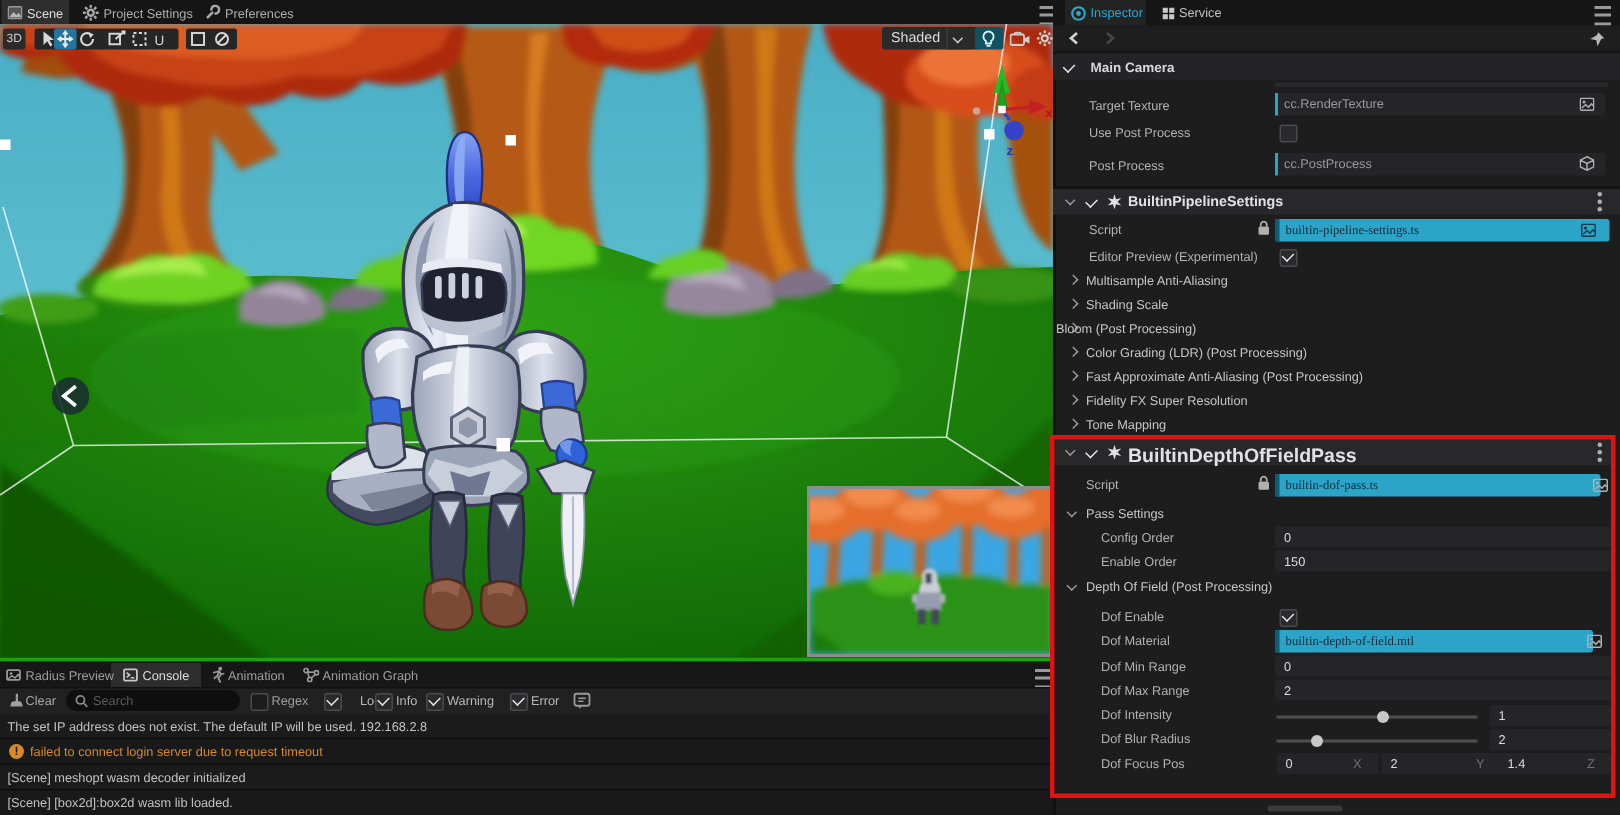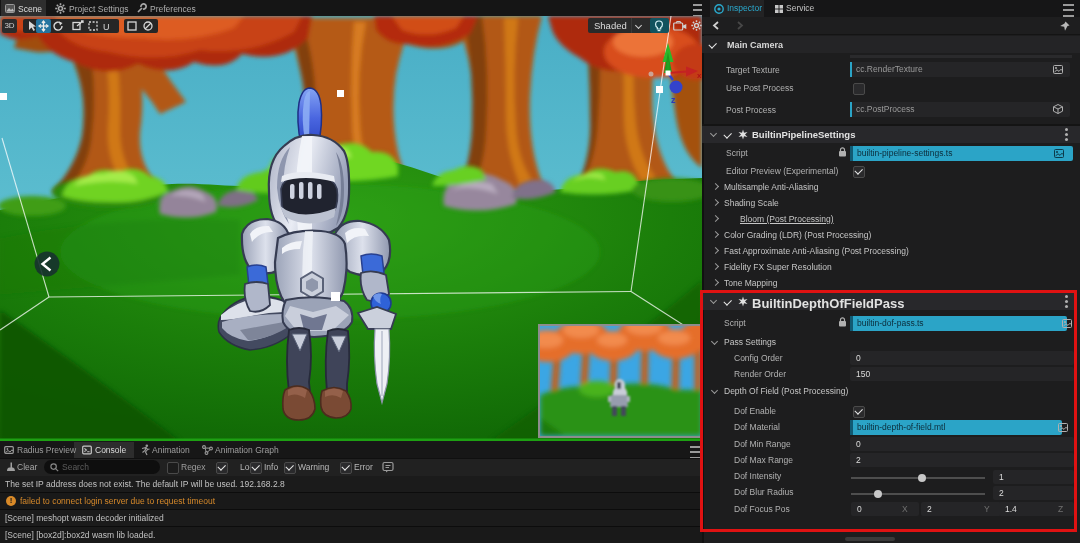--- a/index.html
+++ b/index.html
@@ -3,21 +3,21 @@
 <meta charset="utf-8">
 <style>
   html,body{margin:0;padding:0;background:#141414;}
   #root{position:relative;width:1080px;height:543px;overflow:hidden;
         font-family:"Liberation Sans",sans-serif;background:#141414;}
   .abs{position:absolute;}
   .lbl{position:absolute;font-size:8.5px;color:#b2b2b2;white-space:nowrap;}
   .inp{position:absolute;background:#252527;border-radius:2px;color:#dcdcdc;
        font-size:8.5px;line-height:14px;padding-left:6px;}
   .cyan{position:absolute;background:#2ba4c7;border-radius:2px;color:#0c2c3a;
-       font-size:8.5px;line-height:15px;padding-left:7px;overflow:hidden;}
+       font-size:8.5px;line-height:15px;padding-left:7px;overflow:hidden;font-family:Liberation Serif, serif;}
   .cb{position:absolute;width:10px;height:10px;background:#2a2a2c;border:1px solid #4a4a4a;border-radius:2px;}
   .chk{position:absolute;width:6px;height:3.5px;border-left:1.6px solid #e8e8e8;border-bottom:1.6px solid #e8e8e8;transform:rotate(-45deg);}
   .chevR{position:absolute;width:4px;height:4px;border-top:1.4px solid #9a9a9a;border-right:1.4px solid #9a9a9a;transform:rotate(45deg);}
   .chevD{position:absolute;width:4px;height:4px;border-top:1.4px solid #9a9a9a;border-right:1.4px solid #9a9a9a;transform:rotate(135deg);}
   .ham{position:absolute;width:11px;height:9px;border-top:2px solid #9a9a9a;border-bottom:2px solid #9a9a9a;}
   .ham:after{content:"";position:absolute;left:0;right:0;top:2.5px;height:2px;background:#9a9a9a;}
   .dots{position:absolute;width:3px;height:3px;background:#b0b0b0;border-radius:50%;
         box-shadow:0 5px 0 #b0b0b0,0 10px 0 #b0b0b0;}
 </style>
 </head>
@@ -511,21 +511,21 @@
     </svg>
   <div class="lbl" style="left:726px;top:166px;">Editor Preview (Experimental)</div>
   <div class="cb" style="left:853px;top:166px;"></div>
     <div class="chk" style="left:855px;top:168px;"></div>
 
   <div class="chevR" style="left:713px;top:184px;"></div>
   <div class="lbl" style="left:724px;top:182px;color:#c6c6c6;">Multisample Anti-Aliasing</div>
   <div class="chevR" style="left:713px;top:200px;"></div>
   <div class="lbl" style="left:724px;top:198px;color:#c6c6c6;">Shading Scale</div>
   <div class="chevR" style="left:713px;top:216px;"></div>
-  <div class="lbl" style="left:740px;top:214px;color:#c6c6c6;text-decoration:underline;">Bloom (Post Processing)</div>
+  <div class="lbl" style="left:704px;top:214px;color:#c6c6c6;">Bloom (Post Processing)</div>
   <div class="chevR" style="left:713px;top:232px;"></div>
   <div class="lbl" style="left:724px;top:230px;color:#c6c6c6;">Color Grading (LDR) (Post Processing)</div>
   <div class="chevR" style="left:713px;top:248px;"></div>
   <div class="lbl" style="left:724px;top:246px;color:#c6c6c6;">Fast Approximate Anti-Aliasing (Post Processing)</div>
   <div class="chevR" style="left:713px;top:264px;"></div>
   <div class="lbl" style="left:724px;top:262px;color:#c6c6c6;">Fidelity FX Super Resolution</div>
   <div class="chevR" style="left:713px;top:280px;"></div>
   <div class="lbl" style="left:724px;top:278px;color:#c6c6c6;">Tone Mapping</div>
 
   <div class="abs" style="left:703px;top:293px;width:374px;height:17px;background:#28282b;"></div>
@@ -547,21 +547,21 @@
   <svg class="abs" style="left:1062px;top:319px;" width="10" height="9" viewBox="0 0 10 9">
       <rect x="0.5" y="0.5" width="9" height="8" rx="1" fill="none" stroke="#b0b0b0" stroke-width="1"></rect>
       <circle cx="3" cy="3" r="1" fill="#b0b0b0"></circle>
       <path d="M1.5,7 L4,4.8 L6,6.4 L8,4.2 L9,5.5" stroke="#b0b0b0" stroke-width="1" fill="none"></path>
     </svg>
 
   <div class="chevD" style="left:712px;top:339px;"></div>
   <div class="lbl" style="left:724px;top:337px;color:#c6c6c6;">Pass Settings</div>
   <div class="lbl" style="left:734px;top:353px;">Config Order</div>
   <div class="inp" style="left:850px;top:351px;width:218px;height:14px;">0</div>
-  <div class="lbl" style="left:734px;top:369px;">Render Order</div>
+  <div class="lbl" style="left:734px;top:369px;">Enable Order</div>
   <div class="inp" style="left:850px;top:367px;width:218px;height:14px;">150</div>
 
   <div class="chevD" style="left:712px;top:388px;"></div>
   <div class="lbl" style="left:724px;top:386px;color:#c6c6c6;">Depth Of Field (Post Processing)</div>
   <div class="lbl" style="left:734px;top:406px;">Dof Enable</div>
   <div class="cb" style="left:853px;top:406px;"></div>
     <div class="chk" style="left:855px;top:408px;"></div>
   <div class="lbl" style="left:734px;top:422px;">Dof Material</div>
   <div class="cyan" style="left:850px;top:420px;width:205px;height:15px;">builtin-depth-of-field.mtl</div>
   <div class="abs" style="left:850px;top:420px;width:2.5px;height:15px;background:#115a73;"></div>

